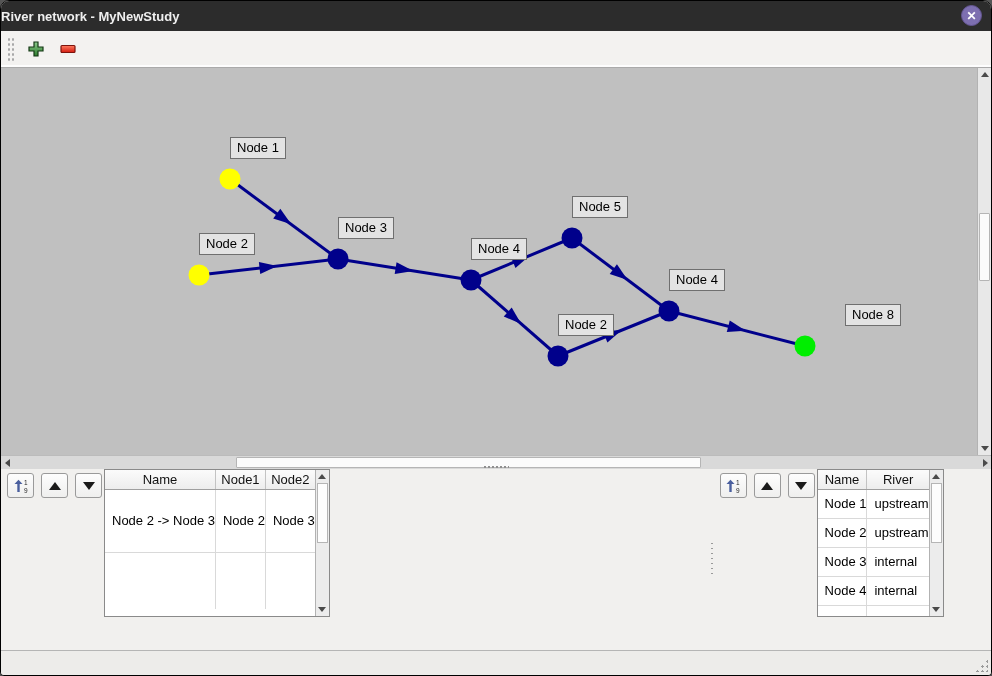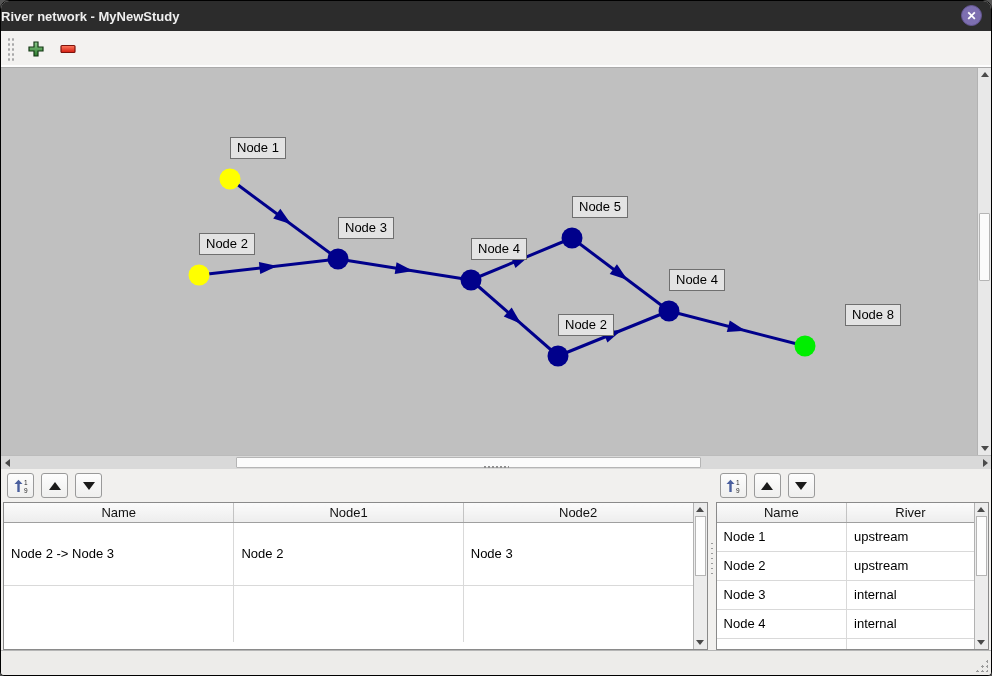--- a/index.html
+++ b/index.html
@@ -53,21 +53,21 @@
   .tri-left { width: 0; height: 0; border-top: 4px solid transparent; border-bottom: 4px solid transparent; border-right: 5px solid #4a4a4a; }
   .tri-right { width: 0; height: 0; border-top: 4px solid transparent; border-bottom: 4px solid transparent; border-left: 5px solid #4a4a4a; }
   .h-splitter-dots {
     position: absolute; left: 50%; bottom: 0; transform: translateX(-50%);
     width: 26px; height: 4px;
     background-image: radial-gradient(circle, #8f8f8f 0.8px, transparent 1.1px);
     background-size: 4px 4px;
   }
   
   .panes { flex: 0 0 181px; display: flex; background: #f1f0ee; }
-  .pane { display: flex; flex-direction: column; }
+  .pane { display: flex; flex-direction: row; }
   .pane-left { width: 710px; }
   .pane-right { width: 278px; }
   .pane-splitter { width: 4px; position: relative; }
   .pane-splitter .dots {
     position: absolute; top: 72px; left: 0; width: 4px; height: 34px;
     background-image: radial-gradient(circle, #9a9a9a 0.8px, transparent 1.1px);
     background-size: 4px 5px;
   }
   .pane-toolbar { height: 33px; display: flex; align-items: center; padding-left: 6px; gap: 7px; }
   .sq-btn {

